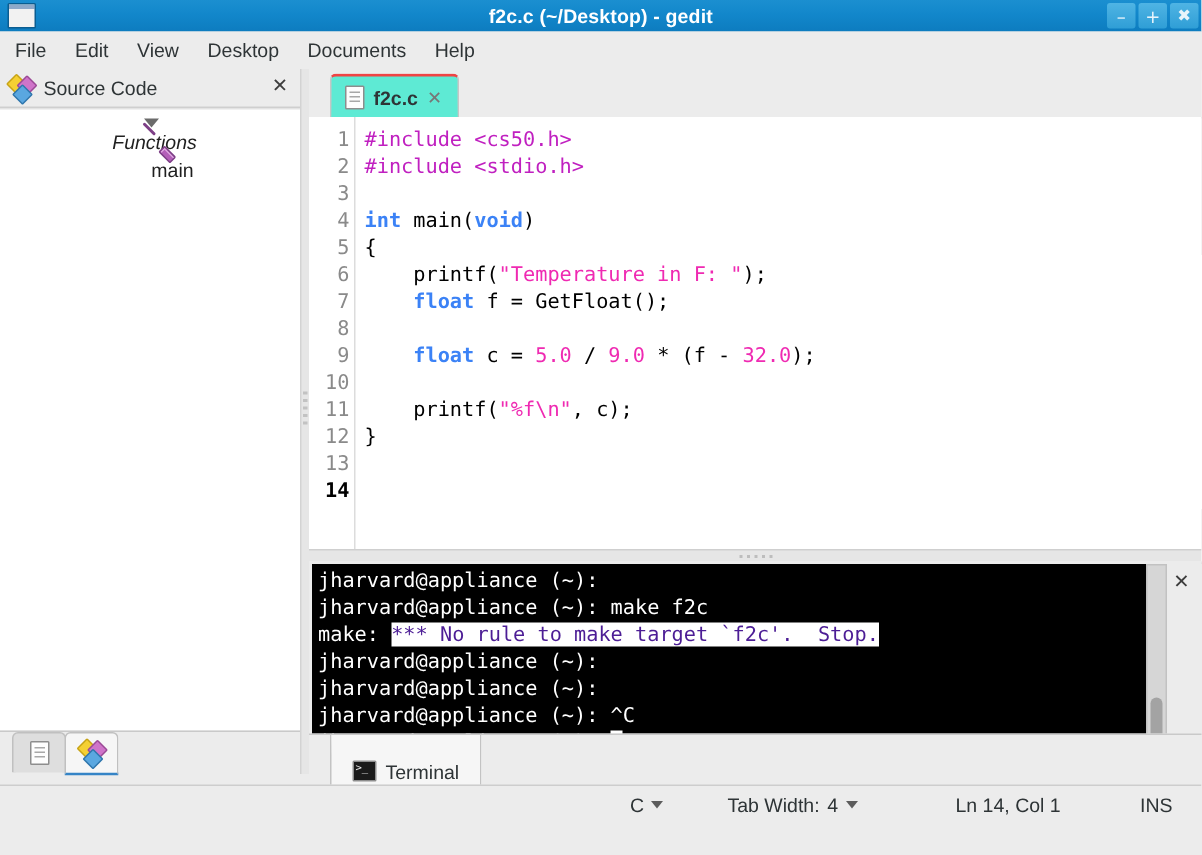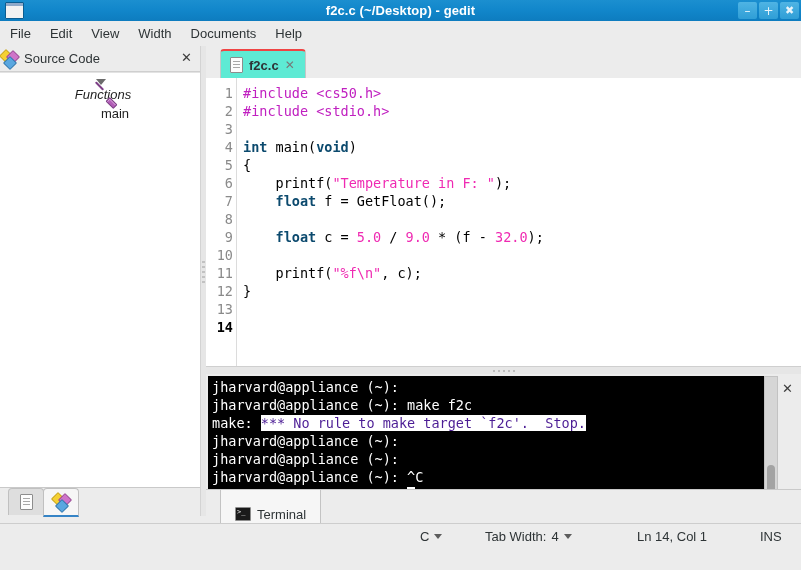--- a/index.html
+++ b/index.html
@@ -46,21 +46,21 @@
   .menu-item{padding:3px 9px;font-size:13px;color:#2e3436;margin-left:1px;}
 
   
   .side-panel{
     position:absolute;left:0;top:46px;width:200px;height:470px;
     background:#ececec;border-right:1px solid #c6c6c6;
   }
   .side-header{
     height:25px;display:flex;align-items:center;
     background:#ececec;border-bottom:1px solid #cfcfcf;
-    padding-left:1px;position:relative;
+    padding-left:6px;position:relative;
   }
   .side-header-title{font-size:13px;color:#2e3436;margin-left:6px;}
   .side-close{
     position:absolute;right:8px;top:5px;font-size:13px;font-weight:bold;
     color:#3c3c3c;font-family:"DejaVu Sans", sans-serif;line-height:1;
   }
   .side-body{
     position:absolute;left:0;top:26px;right:0;bottom:28px;
     background:#ffffff;border-top:1px solid #e3e3e3;padding-top:6px;
   }
@@ -136,21 +136,21 @@
     color:#8a8a8a;border-right:1px solid #dcdcdc;flex:none;
   }
   .gutter div{height:18px;line-height:18px;padding-right:3px;}
   .gutter div.cur{color:#000000;font-weight:bold;}
   .codecol{
     flex:1;padding-top:6px;padding-left:6px;
     font-family:"DejaVu Sans Mono", monospace;font-size:13.5px;
     white-space:pre;
   }
   .codecol div{height:18px;line-height:18px;color:#000000;}
-  .kw{color:#0c4a6e;font-weight:bold;}
+  .kw{color:#3b82f6;font-weight:bold;}
   .pre{color:#c020c0;}
   .str{color:#ef2ab2;}
   .num{color:#ef2ab2;}
 
   
   .hsplit{
     position:absolute;left:206px;top:366px;width:595px;height:8px;
     background:#e6e6e6;border-top:1px solid #cfcfcf;border-bottom:1px solid #bfbfbf;
   }
   .hsplit .dots{
@@ -239,21 +239,21 @@
       <div class="win-btn">–</div>
       <div class="win-btn">+</div>
       <div class="win-btn close">✖</div>
     </div>
   </div>
 
   <div class="menubar">
     <div class="menu-item">File</div>
     <div class="menu-item">Edit</div>
     <div class="menu-item">View</div>
-    <div class="menu-item">Width</div>
+    <div class="menu-item">Desktop</div>
     <div class="menu-item">Documents</div>
     <div class="menu-item">Help</div>
   </div>
 
   <div class="side-panel">
     <div class="side-header">
       <div class="sc-icon">
           <i class="d1"></i>
           <i class="d2"></i>
           <i class="d3"></i>

